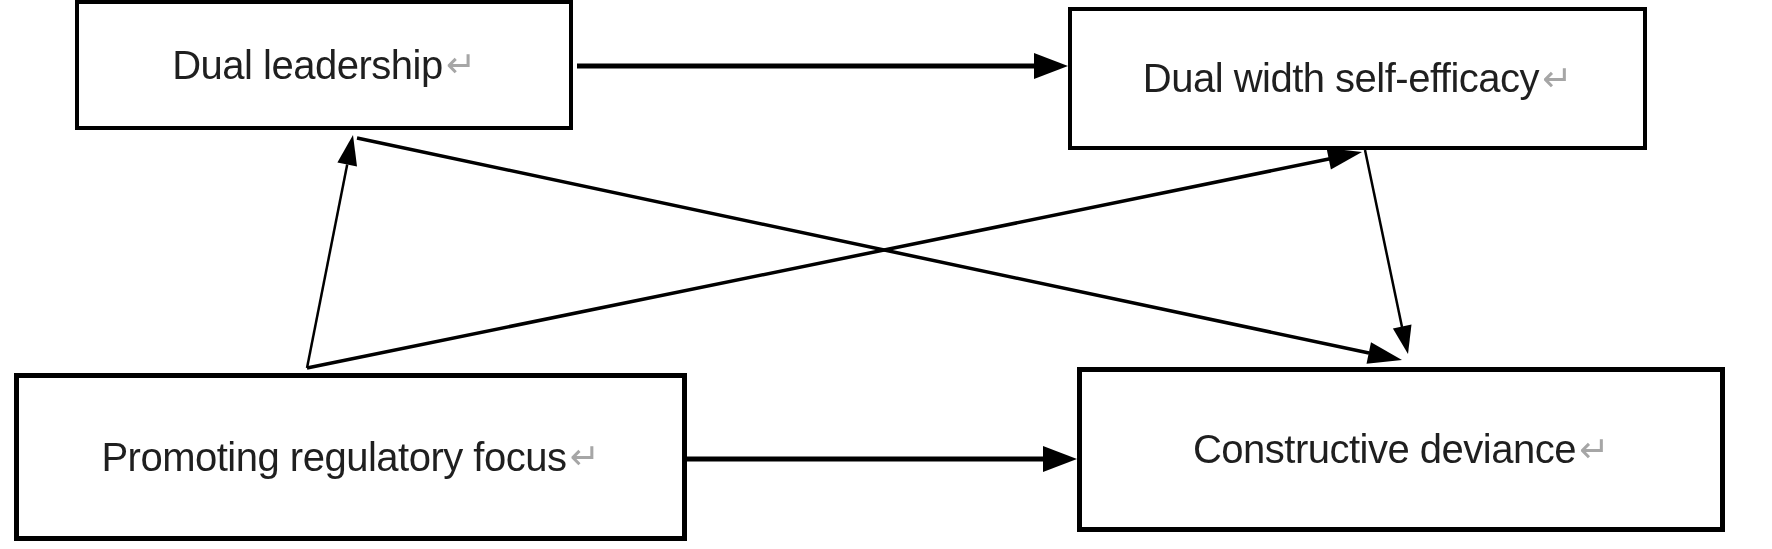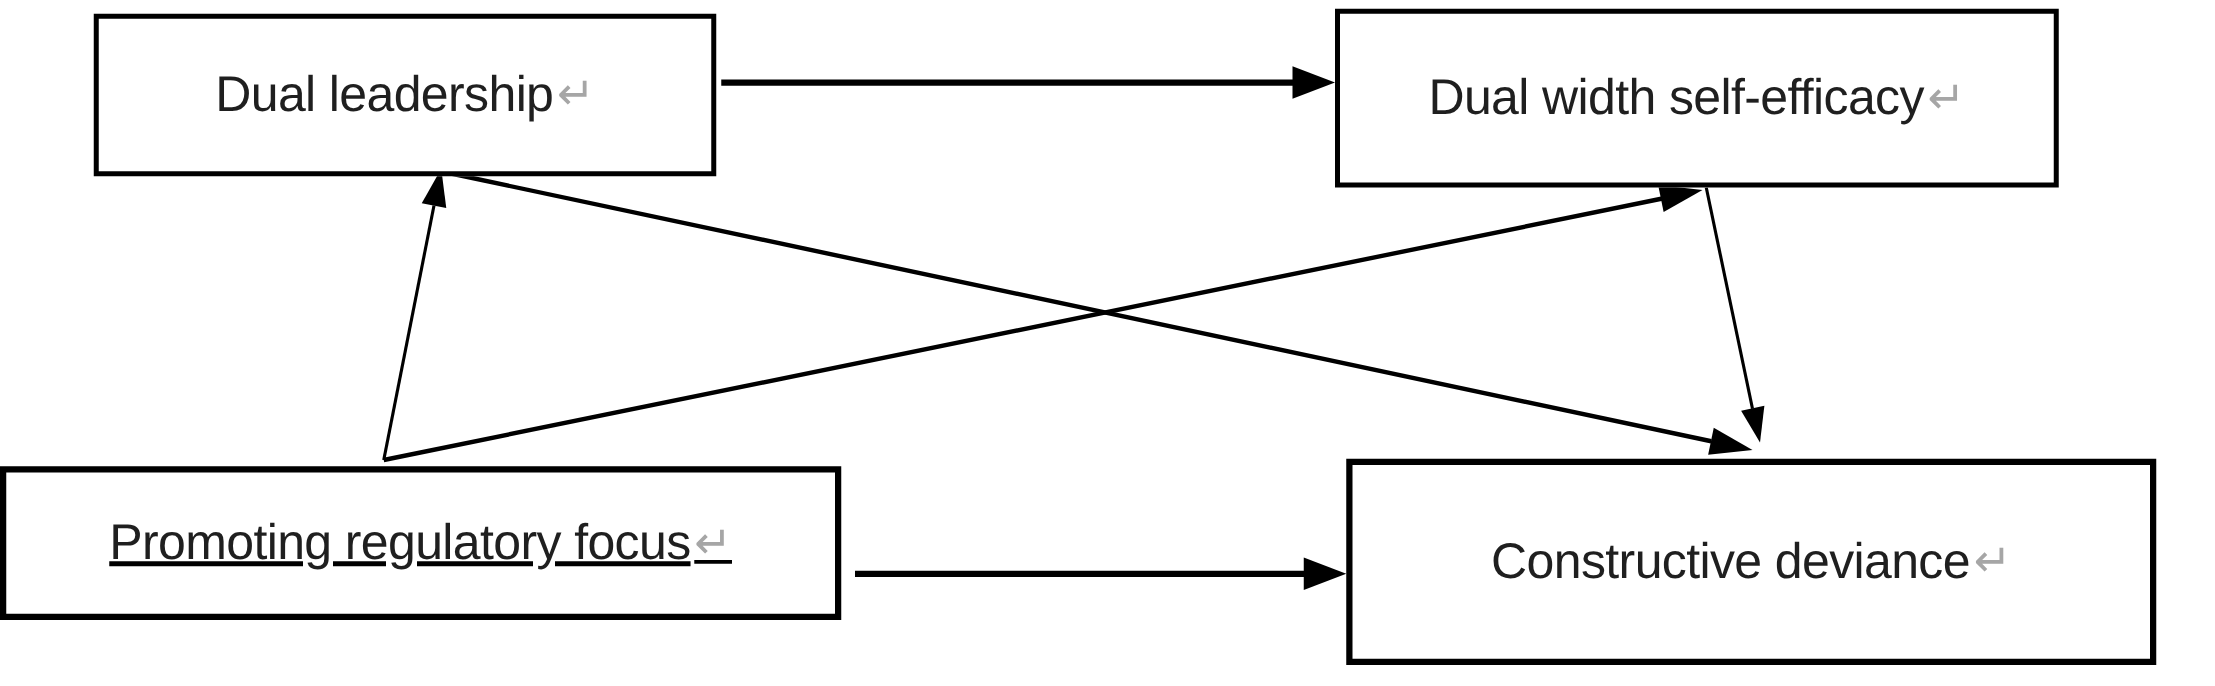--- a/index.html
+++ b/index.html
@@ -31,23 +31,23 @@
     color: #1f1f1f;
     letter-spacing: -0.5px;
   }
   .node .pmark {
     font-family: "DejaVu Sans", sans-serif;
     font-size: 36px;
     color: #a6a6a6;
     margin-left: 3px;
     line-height: 1;
   }
-  .node-a { left: 75px;   top: 11px;   width: 498px; height: 130px; }
+  .node-a { left: 75px;   top: 0;   width: 498px; height: 130px; }
   .node-b { left: 1068px; top: 7px;   width: 579px; height: 143px; }
-  .node-c { left: 0;    top: 373px; width: 673px; height: 123px; border-width: 5px; text-decoration: underline; }
+  .node-c { left: 14px;    top: 373px; width: 673px; height: 168px; border-width: 5px; }
   .node-d { left: 1077px; top: 367px; width: 648px; height: 165px; border-width: 5px; }
 </style>
 </head>
 <body>
 
 <div class="figure">
 
   <svg class="edges" viewBox="0 0 1772 549">
     <g stroke="#000000" fill="#000000">
 

